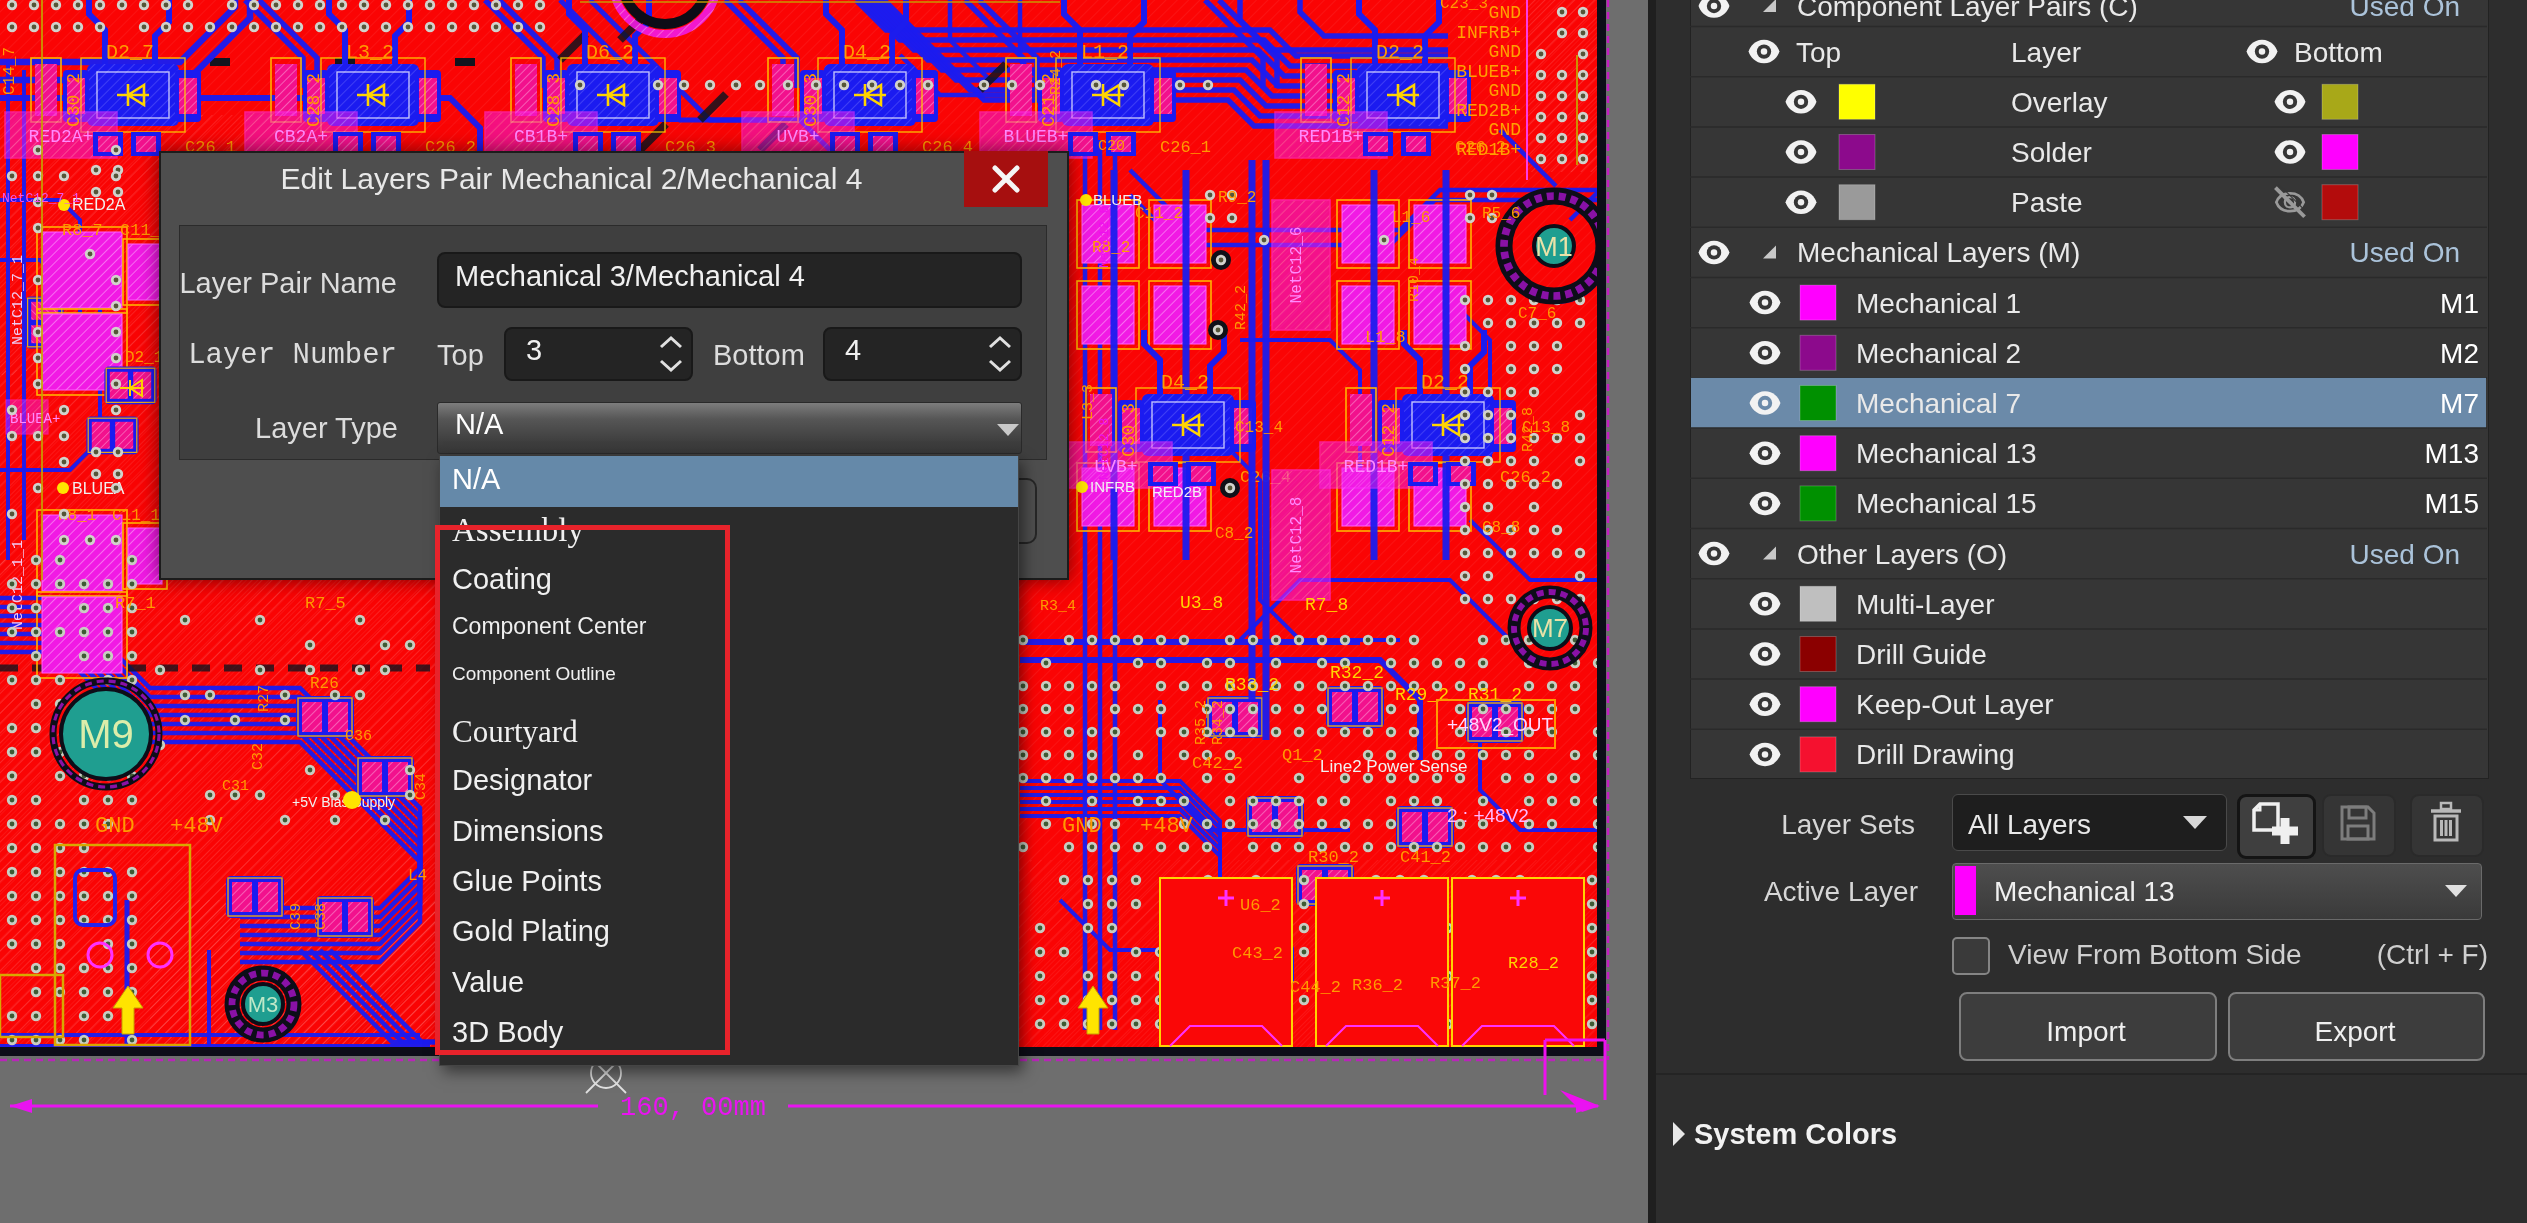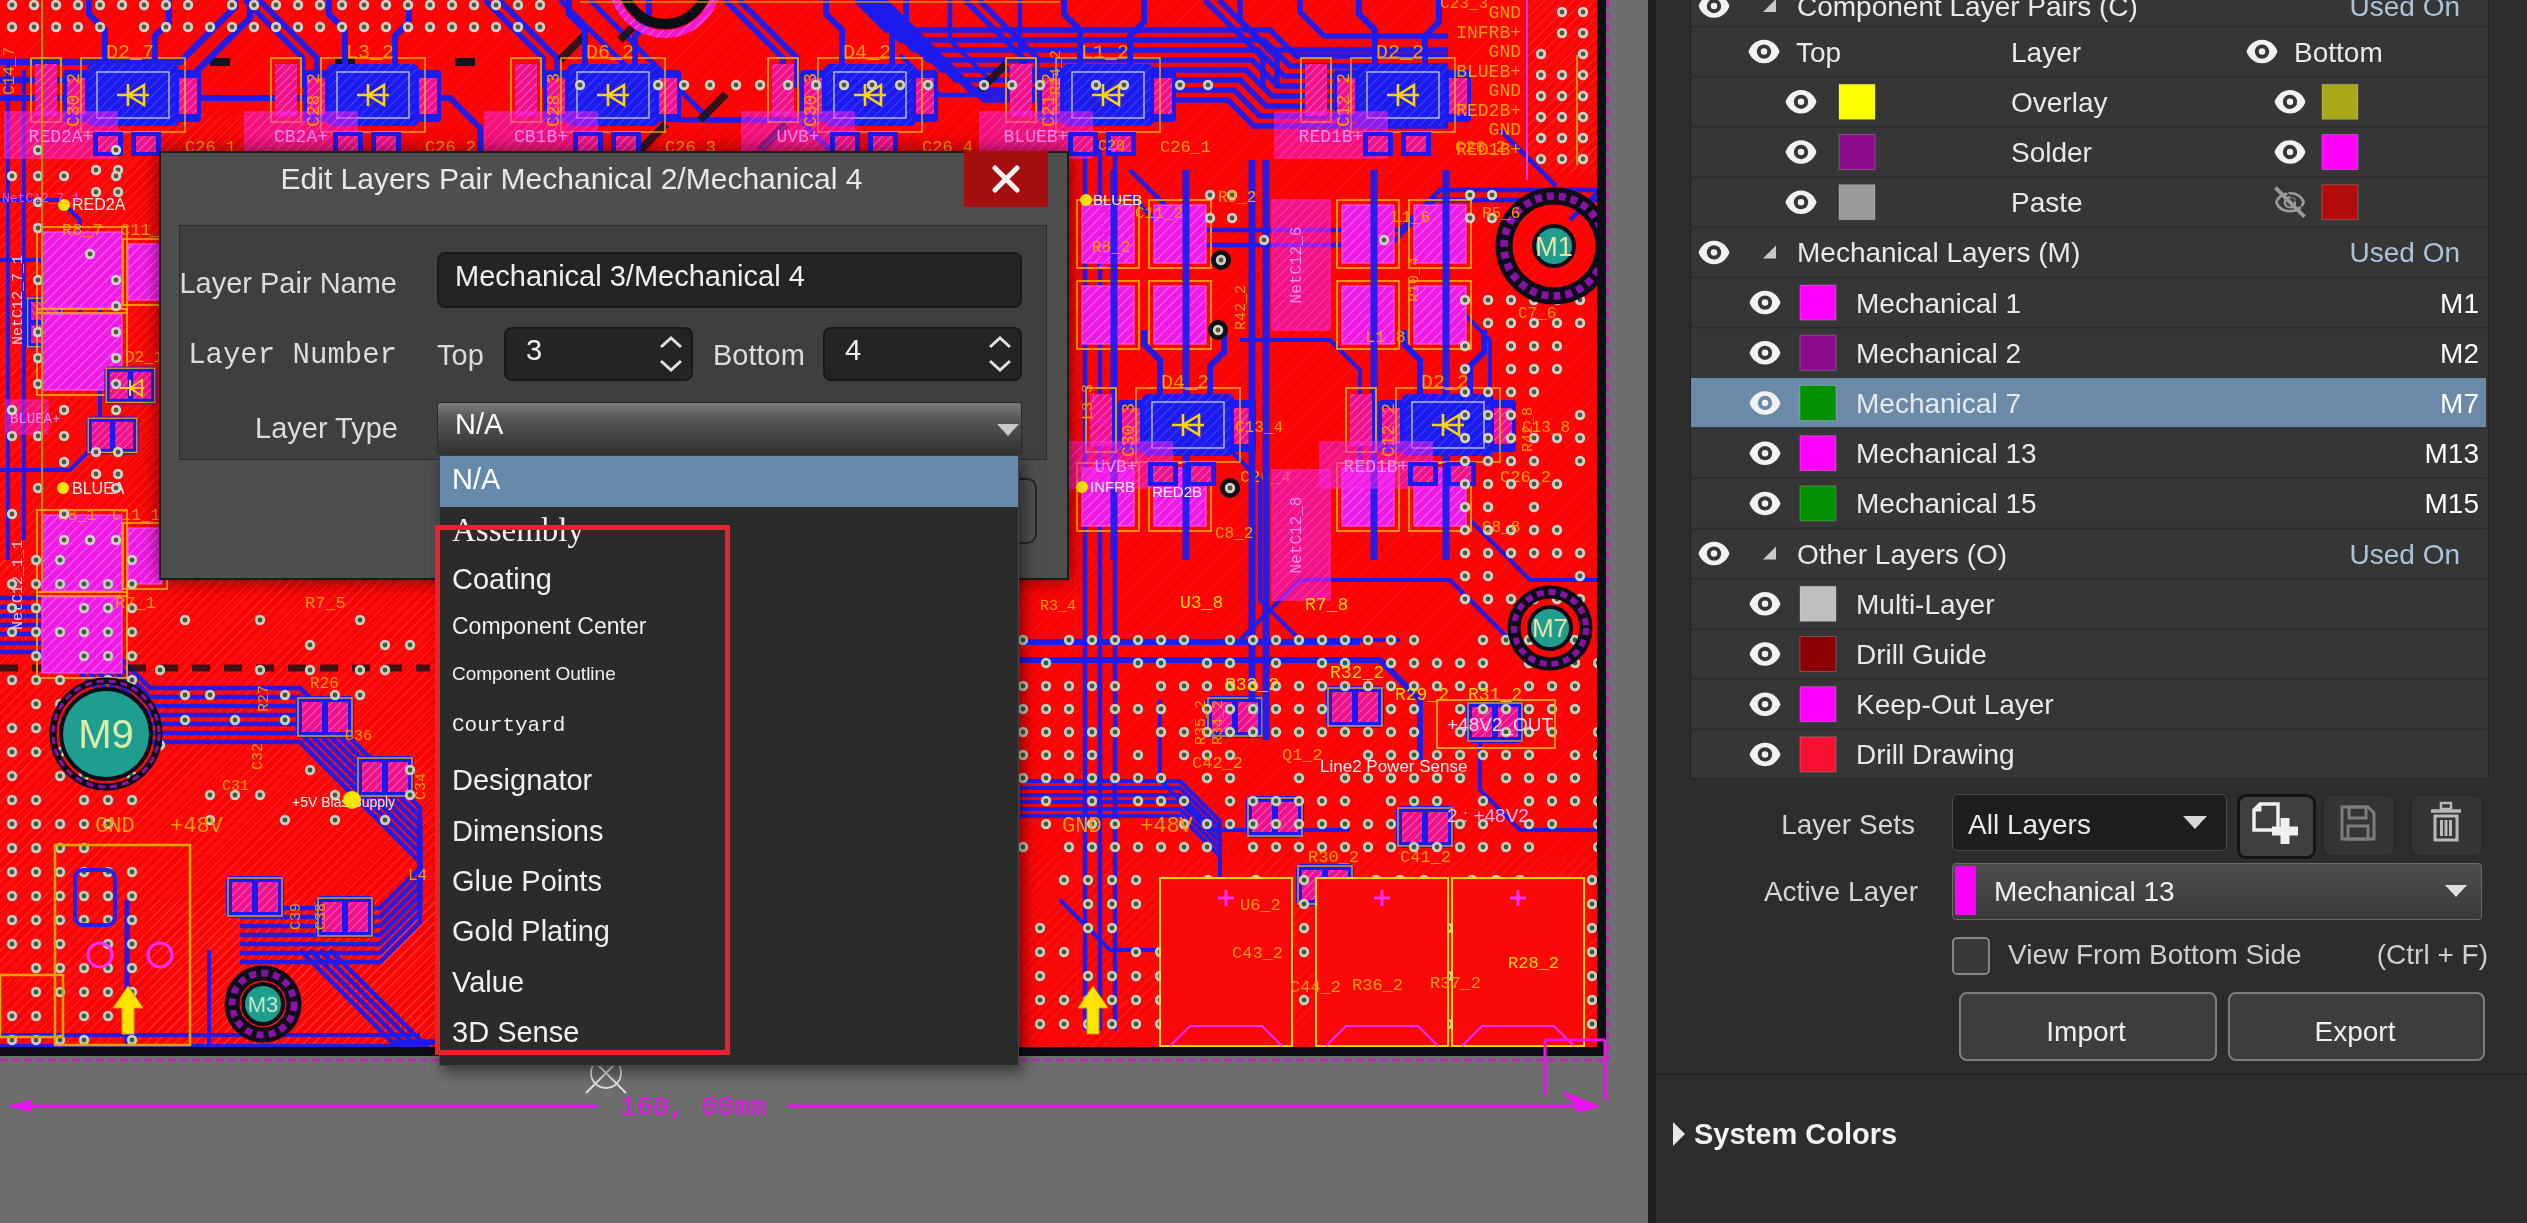--- a/index.html
+++ b/index.html
@@ -1593,19 +1593,19 @@
 <div style="position:absolute;left:437px;top:402px;width:585px;height:52px;background:linear-gradient(#7d7d7d,#565656 32%,#3e3e3e 78%,#373737);border:1px solid #2a2a2a;border-radius:3px;box-sizing:border-box"></div>
 <div style="position:absolute;left:455px;top:408px;color:#fdfdfd;font-size:29px;font-family:Liberation Sans, sans-serif">N/A</div>
 <div style="position:absolute;left:997px;top:424px;width:0;height:0;border-left:11px solid transparent;border-right:11px solid transparent;border-top:12px solid #c9c9c9"></div>
 <div style="position:absolute;left:439px;top:456px;width:580px;height:610px;background:#2b2b2b;border:1px solid #454545;box-sizing:border-box;box-shadow:4px 6px 14px rgba(0,0,0,0.5)"></div>
 <div style="position:absolute;left:440px;top:456px;width:578px;height:51px;background:#6589a9"></div>
 <div style="position:absolute;left:452px;top:463px;color:#ffffff;font-size:29px;font-family:Liberation Sans, sans-serif">N/A</div>
 <div style="position:absolute;left:452px;top:512.2px;color:#f0f0f0;font-size:33px;font-family:Liberation Serif, serif">Assembly</div>
 <div style="position:absolute;left:452px;top:562.6px;color:#f0f0f0;font-size:29px;font-family:Liberation Sans, sans-serif">Coating</div>
 <div style="position:absolute;left:452px;top:613.0px;color:#f0f0f0;font-size:23px;font-family:Liberation Sans, sans-serif">Component Center</div>
 <div style="position:absolute;left:452px;top:663.4000000000001px;color:#f0f0f0;font-size:19px;font-family:Liberation Sans, sans-serif">Component Outline</div>
-<div style="position:absolute;left:452px;top:713.8000000000001px;color:#f0f0f0;font-size:21px;font-family:Liberation Mono, monospace">Courtyard</div>
+<div style="position:absolute;left:452px;top:713.8000000000001px;color:#f0f0f0;font-size:31px;font-family:Liberation Serif, serif">Courtyard</div>
 <div style="position:absolute;left:452px;top:764.2px;color:#f0f0f0;font-size:29px;font-family:Liberation Sans, sans-serif">Designator</div>
 <div style="position:absolute;left:452px;top:814.6px;color:#f0f0f0;font-size:29px;font-family:Liberation Sans, sans-serif">Dimensions</div>
 <div style="position:absolute;left:452px;top:865.0px;color:#f0f0f0;font-size:29px;font-family:Liberation Sans, sans-serif">Glue Points</div>
 <div style="position:absolute;left:452px;top:915.4000000000001px;color:#f0f0f0;font-size:29px;font-family:Liberation Sans, sans-serif">Gold Plating</div>
 <div style="position:absolute;left:452px;top:965.8px;color:#f0f0f0;font-size:29px;font-family:Liberation Sans, sans-serif">Value</div>
-<div style="position:absolute;left:452px;top:1016.2px;color:#f0f0f0;font-size:29px;font-family:Liberation Sans, sans-serif">3D Sense</div>
+<div style="position:absolute;left:452px;top:1016.2px;color:#f0f0f0;font-size:29px;font-family:Liberation Sans, sans-serif">3D Body</div>
 <div style="position:absolute;left:435px;top:525px;width:295px;height:530px;border:5px solid #e8232b;box-sizing:border-box"></div>
 </body></html>

